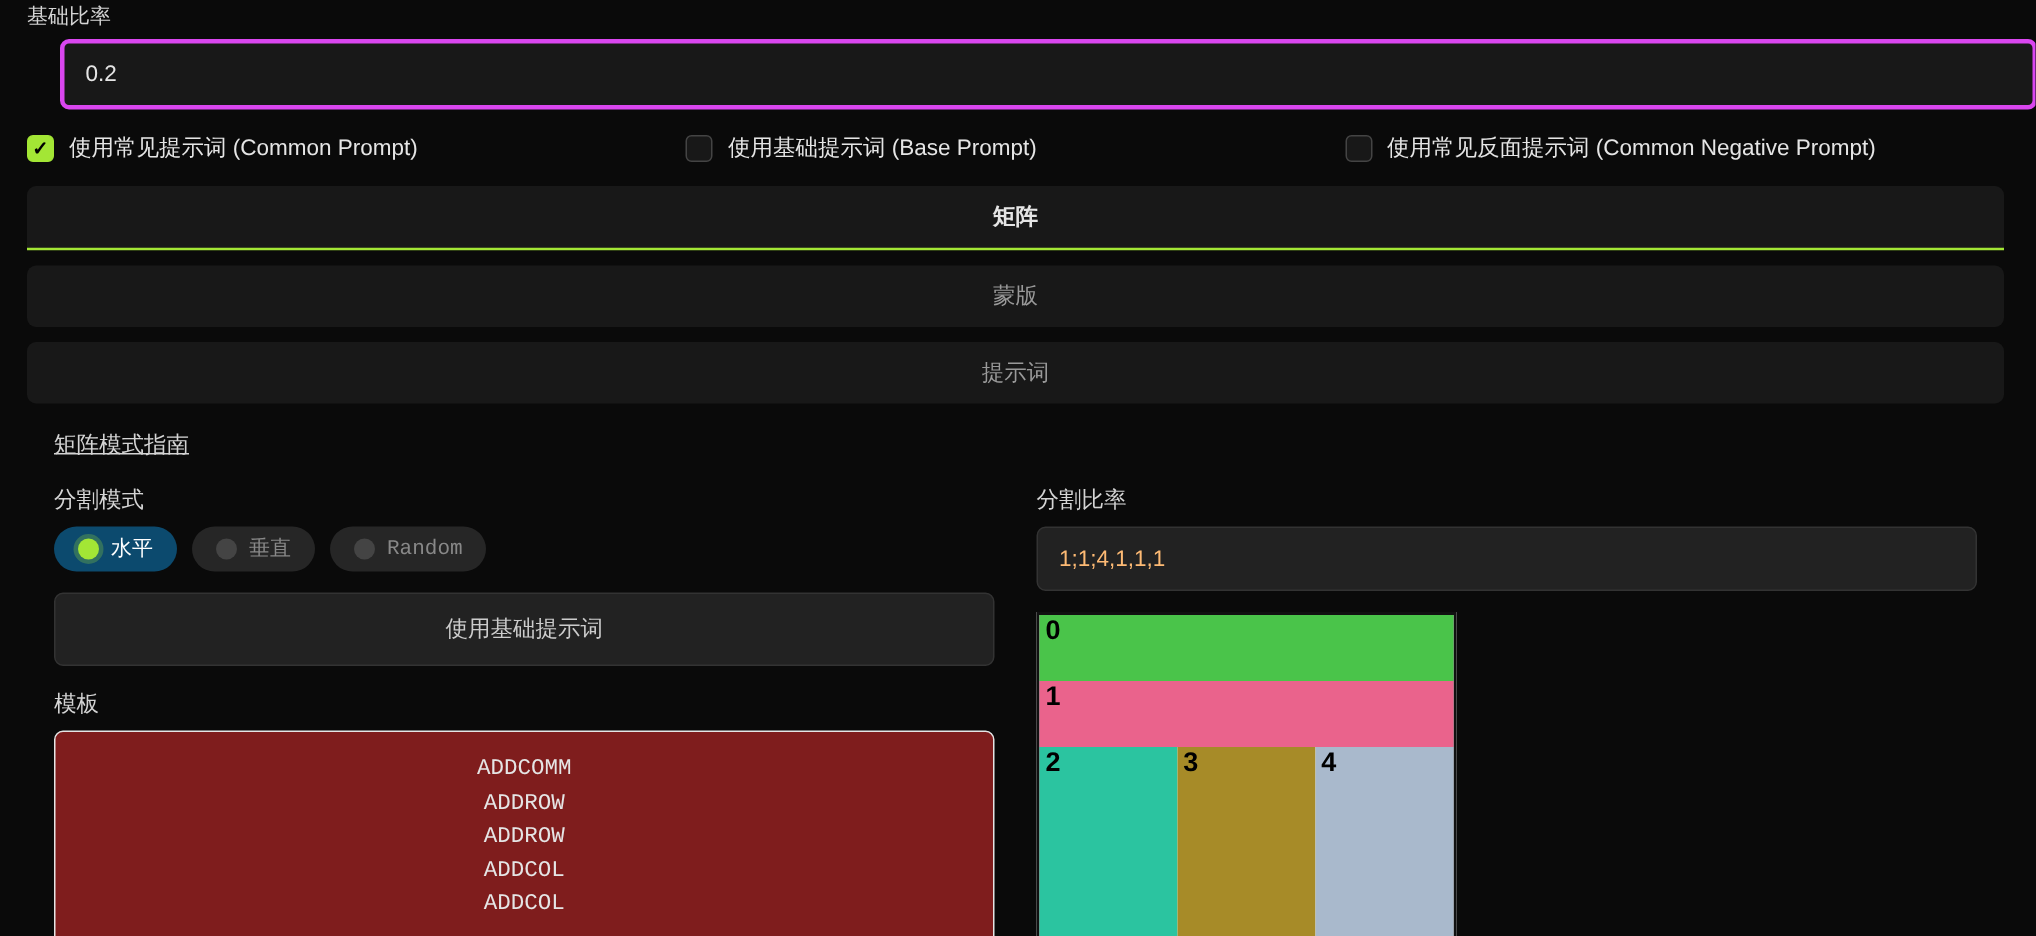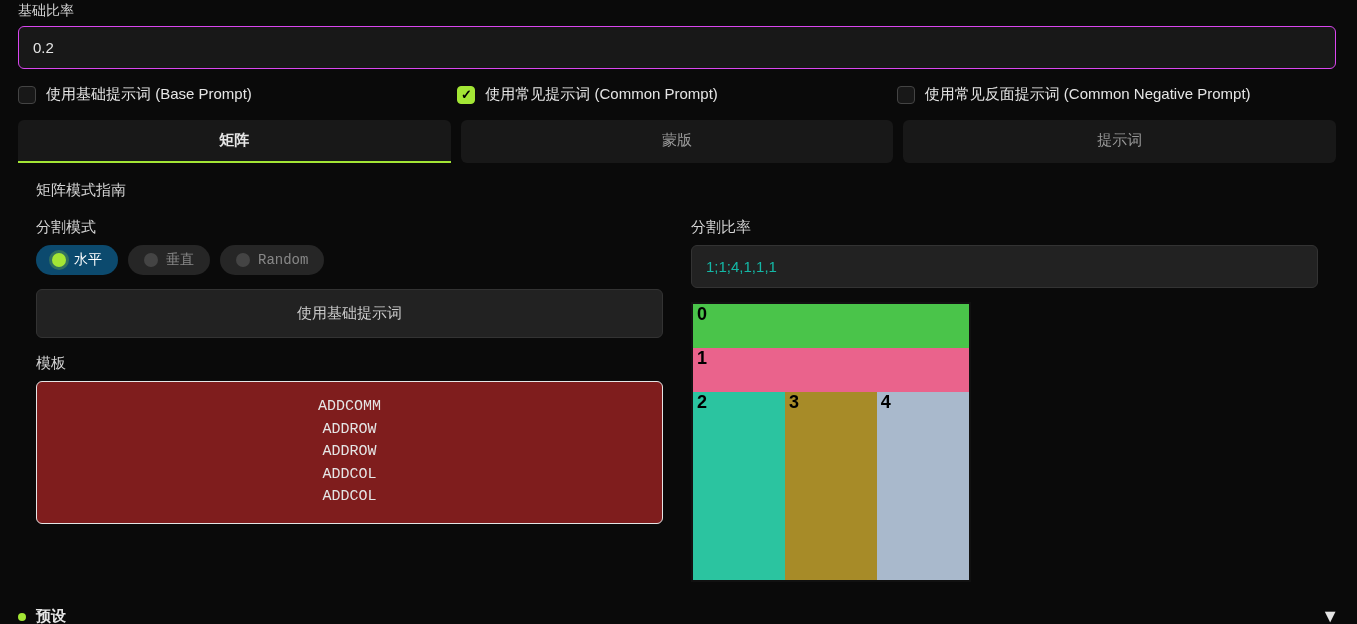--- a/index.html
+++ b/index.html
@@ -10,49 +10,50 @@
   font-size: 14px;
   width: 1357px;
   height: 624px;
   overflow: hidden;
 }
 .container { padding: 0 21px 0 18px; }
 .field-label { color: #d4d4d4; font-size: 14px; margin-bottom: 6px; margin-top: 2px; }
 .text-input {
   width: 100%;
   background: #181818;
-  border: 1px solid #d946ef;
+  border: 3px solid #d946ef;
   border-radius: 6px;
   padding: 12px 14px;
   color: #e5e5e5;
   font-size: 15px;
+  margin-left: 22px;
 }
 .checkbox-row { display: flex; gap: 0; margin-top: 16px; }
 .checkbox-item { flex: 1; display: flex; align-items: center; gap: 10px; }
 .checkbox-item.center { justify-content: flex-start; padding-left: 0; }
 .checkbox {
   width: 18px; height: 18px; border-radius: 4px;
   border: 1px solid #444; background: #181818;
   display: flex; align-items: center; justify-content: center;
   cursor: pointer;
 }
 .checkbox.checked { background: #a3e635; border-color: #a3e635; }
 .checkbox.checked::after { content: "✓"; color: #000; font-size: 13px; font-weight: bold; }
 .checkbox-label { color: #e5e5e5; font-size: 15px; }
 
-.tabs { display: flex; gap: 10px; margin-top: 16px; }
+.tabs { display: flex; gap: 10px; margin-top: 16px; flex-direction: column; }
 .tab {
   flex: 1; text-align: center; padding: 11px 0;
   background: #181818; border-radius: 6px; cursor: pointer;
   color: #999; font-size: 15px;
 }
 .tab.active { color: #e5e5e5; font-weight: 600; border-bottom: 2px solid #a3e635; border-radius: 6px 6px 0 0; }
 
 .matrix-panel { margin-top: 18px; padding: 0 18px; }
-.panel-title { color: #d4d4d4; font-size: 15px; margin-bottom: 18px; }
+.panel-title { color: #d4d4d4; font-size: 15px; margin-bottom: 18px; text-decoration: underline; }
 .two-col { display: flex; gap: 28px; }
 .col-left { flex: 1; font-family: Liberation Mono, monospace; }
 .col-right { flex: 1; }
 
 .radio-row { display: flex; gap: 10px; margin-bottom: 14px; }
 .radio-pill {
   display: flex; align-items: center; gap: 8px;
   background: #262626; border-radius: 18px;
   padding: 6px 16px; cursor: pointer; color: #888; font-size: 14px;
 }
@@ -71,21 +72,21 @@
 .sub-label { color: #d4d4d4; font-size: 15px; margin-bottom: 8px; }
 .template-box {
   background: #7f1d1d; border: 1px solid #e5e5e5; border-radius: 6px;
   padding: 14px 16px; color: #e5e5e5; font-size: 15px; line-height: 1.5;
   min-height: 140px;
   text-align: center;
 }
 
 .ratio-input {
   width: 100%; background: #222; border: 1px solid #333;
-  border-radius: 6px; padding: 12px 14px; color: #14b8a6; font-size: 15px;
+  border-radius: 6px; padding: 12px 14px; color: #fdba74; font-size: 15px;
   margin-bottom: 14px;
 }
 
 .viz {
   width: 280px; height: 280px; background: #fff; position: relative;
   border: 2px solid #111;
 }
 .viz .region { position: absolute; }
 .viz .num { position: absolute; font-weight: bold; font-size: 18px; color: #000; }
 .viz .dl-btn {
@@ -105,27 +106,27 @@
 .preset-arrow { color: #e5e5e5; font-size: 18px; cursor: pointer; }
 </style>
 </head>
 <body>
 
 <div class="container">
   <div class="field-label">基础比率</div>
   <input class="text-input" type="text" value="0.2" style="">
 
   <div class="checkbox-row">
+    <div class="checkbox-item center">
+      <div class="checkbox checked"></div>
+      <span class="checkbox-label">使用常见提示词 (Common Prompt)</span>
+    </div>
     <div class="checkbox-item">
       <div class="checkbox"></div>
       <span class="checkbox-label">使用基础提示词 (Base Prompt)</span>
-    </div>
-    <div class="checkbox-item center">
-      <div class="checkbox checked"></div>
-      <span class="checkbox-label">使用常见提示词 (Common Prompt)</span>
     </div>
     <div class="checkbox-item">
       <div class="checkbox"></div>
       <span class="checkbox-label">使用常见反面提示词 (Common Negative Prompt)</span>
     </div>
   </div>
 
   <div class="tabs">
     <div class="tab active">矩阵</div>
     <div class="tab">蒙版</div>

